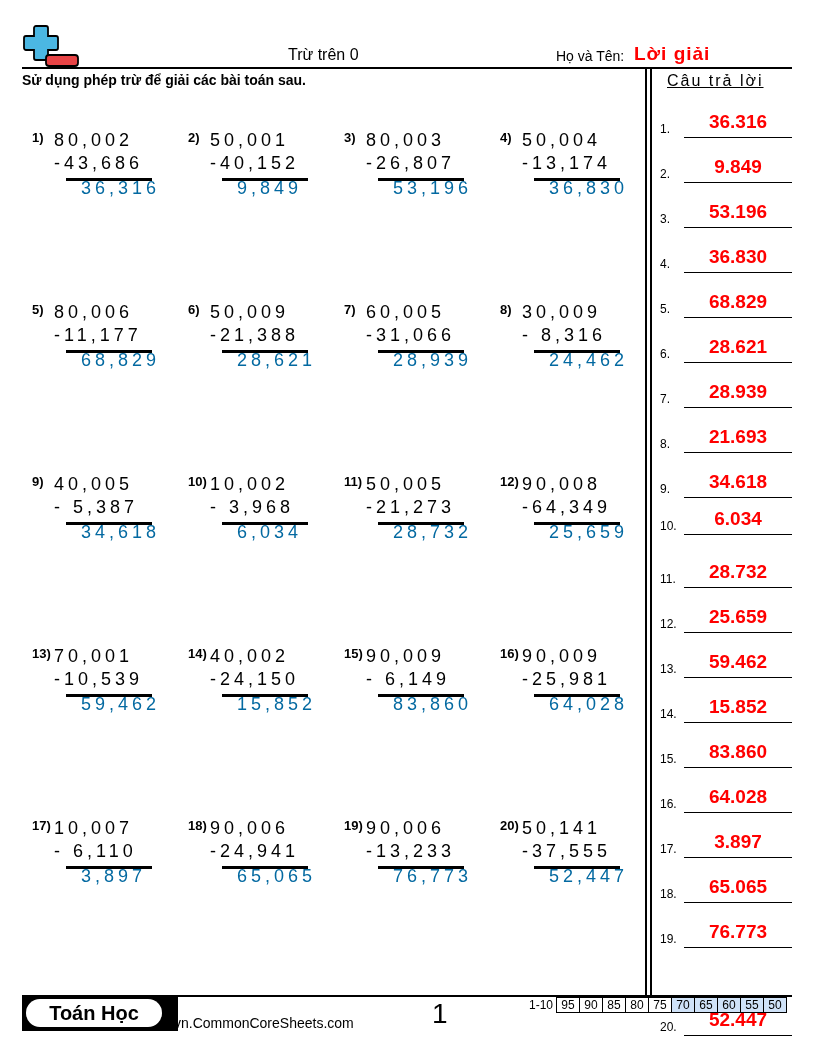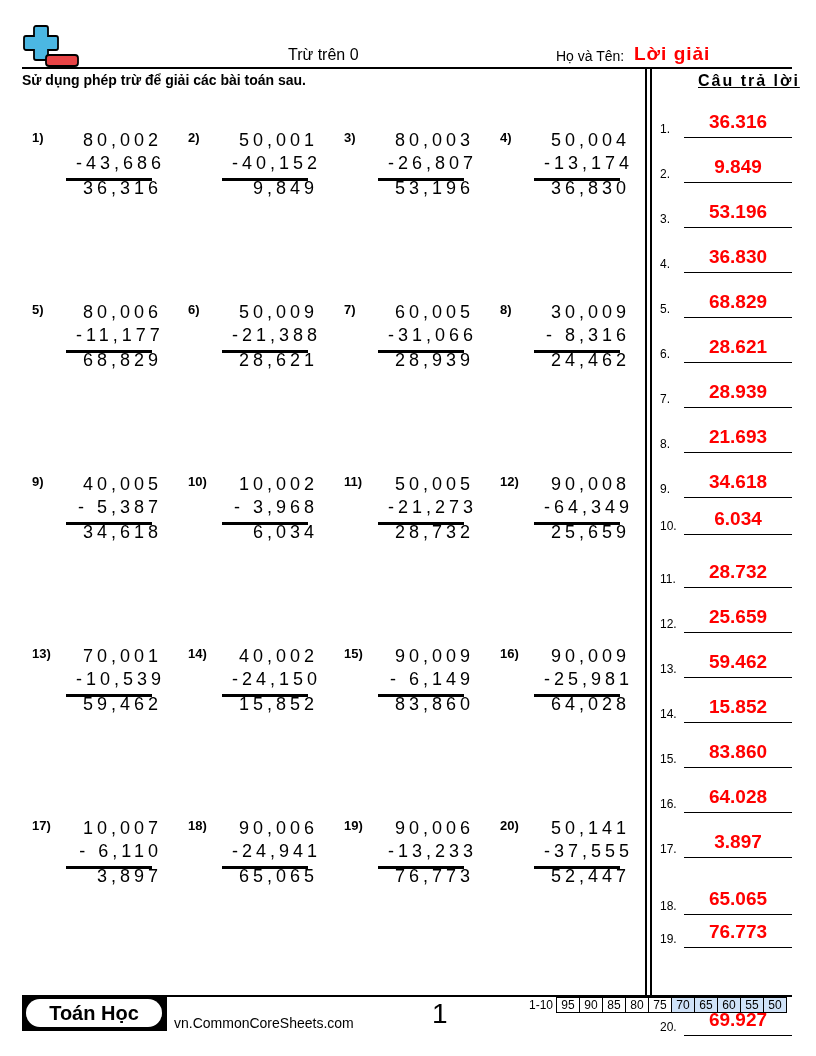--- a/index.html
+++ b/index.html
@@ -6,34 +6,34 @@
   body { width:816px; height:1056px; position:relative; overflow:hidden;
          font-family:"Liberation Sans", sans-serif; color:#000; }
   .logo { position:absolute; left:22px; top:24px; width:58px; height:44px; }
   .title { position:absolute; left:288px; top:46px; font-size:16px; }
   .name-label { position:absolute; left:556px; top:48px; font-size:14px; }
   .name-val { position:absolute; left:634px; top:43px; font-size:19px; font-weight:bold; color:#ff0000; letter-spacing:1px; }
   .topline { position:absolute; left:22px; top:67px; width:770px; height:2px; background:#000; }
   .instr { position:absolute; left:22px; top:72px; font-size:14px; font-weight:bold; }
   .vline1 { position:absolute; left:645px; top:69px; width:2px; height:926px; background:#000; }
   .vline2 { position:absolute; left:650px; top:69px; width:2px; height:926px; background:#000; }
-  .ans-head { position:absolute; left:698px; top:72px; font-size:16px; font-weight:bold; letter-spacing:2px; text-decoration:underline; }
+  .ans-head { position:absolute; left:667px; top:72px; font-size:16px; font-weight:normal; letter-spacing:2px; text-decoration:underline; }
   .prob { position:absolute; width:130px; height:80px; }
   .prob .num { position:absolute; left:0; top:0; font-size:13px; font-weight:bold; }
-  .prob .line { position:absolute; left:44px; width:86px; text-align:right; font-family:"Liberation Sans", sans-serif; font-size:18px; letter-spacing:4px; white-space:pre; }
+  .prob .line { position:absolute; left:22px; width:86px; text-align:left; font-family:"Liberation Sans", sans-serif; font-size:18px; letter-spacing:4px; white-space:pre; }
   .prob .top { top:0; }
   .prob .sub { top:23px; }
   .prob .bar { position:absolute; left:34px; top:48px; width:86px; height:3px; background:#000; }
-  .prob .res { top:48px; color:#000000; }
+  .prob .res { top:48px; color:#0369a1;margin-left:27px; }
   .arow { position:absolute; left:660px; width:132px; height:30px; }
   .arow .lbl { position:absolute; left:0; bottom:2px; font-size:12px; }
   .arow .uline { position:absolute; left:24px; right:0; bottom:0; height:1px; background:#000; }
   .arow .val { position:absolute; left:24px; right:0; bottom:5px; text-align:center; font-size:19px; font-weight:bold; color:#ff0000; }
   .botline { position:absolute; left:22px; top:995px; width:770px; height:2px; background:#000; }
-  .brand { position:absolute; left:22px; top:997px; width:145px; height:34px; background:#000; }
+  .brand { position:absolute; left:22px; top:997px; width:145px; height:34px; background:#000;padding-left:11px; }
   .brand .pill { position:absolute; left:4px; top:2px; width:136px; height:28px; background:#fff; border-radius:14px; text-align:center; font-size:20px; font-weight:bold; line-height:28px; }
   .site { position:absolute; left:174px; top:1015px; font-size:14px; }
   .page { position:absolute; left:432px; top:998px; font-size:28px; }
   table.score { position:absolute; left:527px; top:997px; border-collapse:collapse; font-size:12px; }
   table.score td { border:1px solid #000; padding:0 2px; height:14px; line-height:14px; text-align:center; min-width:18px; }
   table.score td.rl { border:none; text-align:right; padding-right:3px; }
   table.score td.hl { background:#cfe2f8; }
 </style>
 </head>
 <body>
@@ -273,34 +273,34 @@
     <div class="arow" style="top: 783px;">
       <span class="lbl">16.</span>
       <span class="uline"></span>
       <span class="val">64.028</span>
     </div>
     <div class="arow" style="top: 828px;">
       <span class="lbl">17.</span>
       <span class="uline"></span>
       <span class="val">3.897</span>
     </div>
-    <div class="arow" style="top: 873px; margin-top: 12px;">
+    <div class="arow" style="top: 873px;">
       <span class="lbl">18.</span>
       <span class="uline"></span>
       <span class="val">65.065</span>
     </div>
     <div class="arow" style="top: 918px;">
       <span class="lbl">19.</span>
       <span class="uline"></span>
       <span class="val">76.773</span>
     </div>
     <div class="arow" style="top: 1006px;">
       <span class="lbl">20.</span>
       <span class="uline"></span>
-      <span class="val">69.927</span>
+      <span class="val">52.447</span>
     </div>
   </div>
 
 <div class="botline"></div>
 <div class="brand">
   <div class="pill">Toán Học</div>
 </div>
 <div class="site">vn.CommonCoreSheets.com</div>
 <div class="page">1</div>
 <table class="score">

